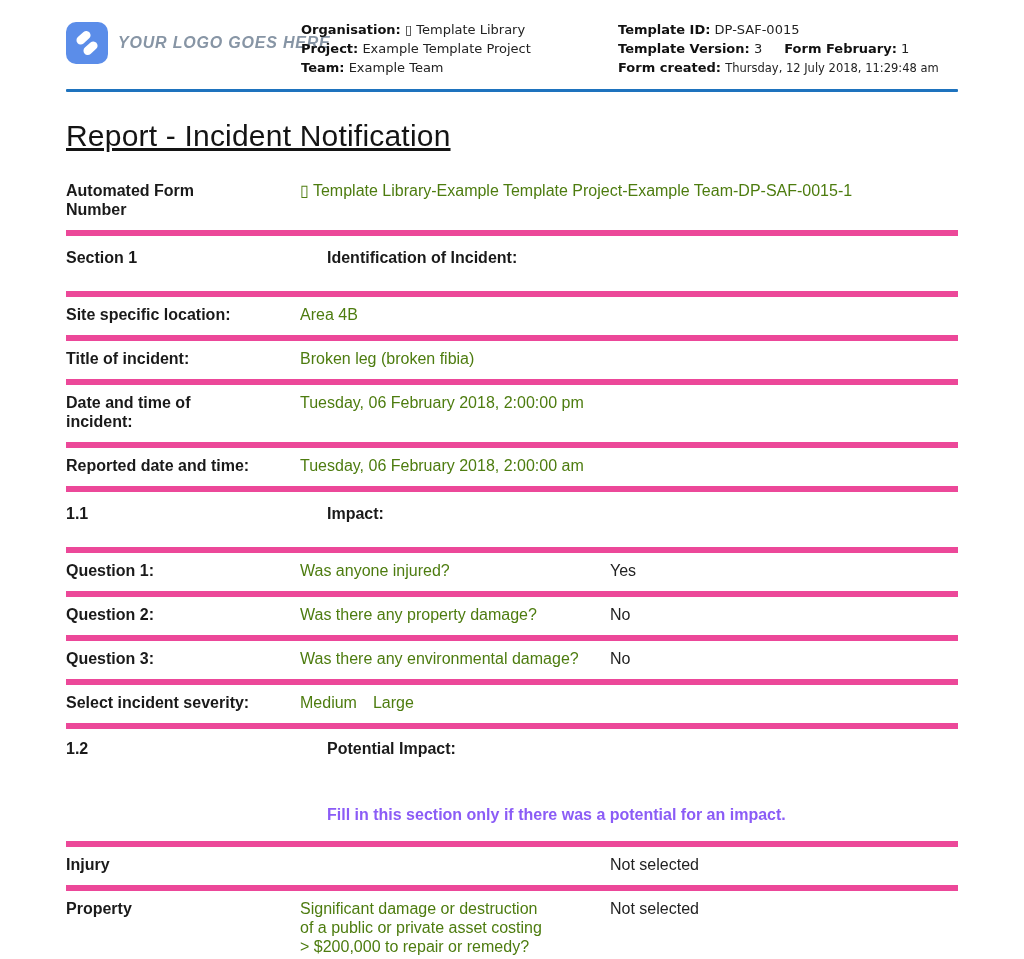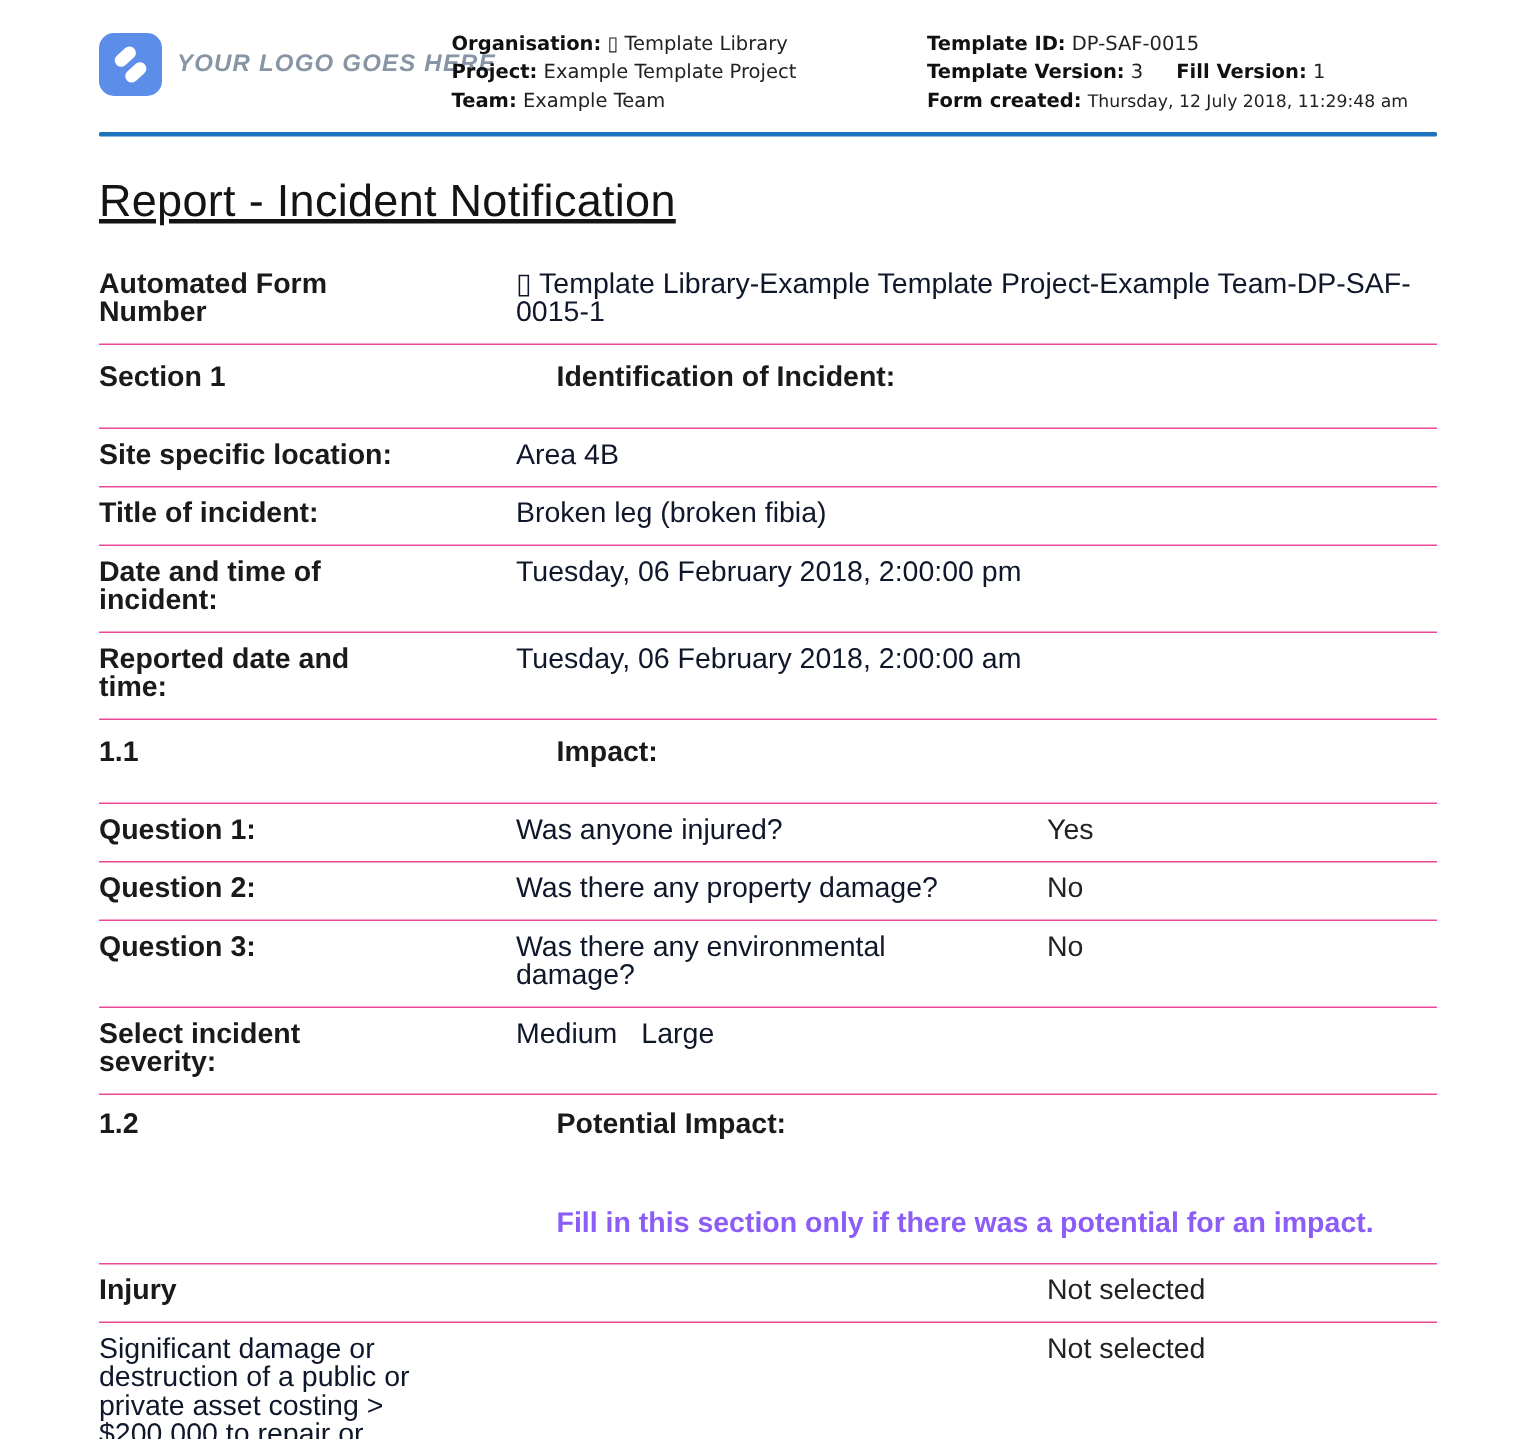--- a/index.html
+++ b/index.html
@@ -51,32 +51,31 @@
     margin: 27px 0 19px 0;
     text-decoration: underline;
   }
 
   
   .report-table { width: 100%; }
   .row {
     display: grid;
     grid-template-columns: 234px 310px 1fr;
     padding: 8px 0 11px 0;
-    border-bottom: 1px solid #ec4899;
-    font-size: 19px;
+    border-bottom: 6px solid #ec4899;
+    font-size: 16px;
     line-height: 19px;
-    gap: 44px;
   }
   .row .label {
     font-weight: 700;
     color: #1a1a1a;
     white-space: pre-line;
     padding-right: 18px;
   }
-  .row .value { color: #0f172a; }
+  .row .value { color: #4d7c0f; }
   .row .value.span2 { grid-column: 2 / 4; }
   .row .answer { color: #222; grid-column: 3 / 4; }
   .row.section { padding: 12px 0 24px 0; }
   .row.section .value { font-weight: 700; color: #1a1a1a; padding-left: 27px; }
   .row.wide { padding: 9px 0 11px 0; }
   .row.note-row { padding: 10px 0 17px 0; }
   .row.note-row .note { margin-top: 47px; font-weight: 700; color: #8b5cf6; }
   .row.desc .vtext { max-width: 252px; padding-right: 10px; }
   .severity-chip { margin-right: 16px; }
 </style>
@@ -100,21 +99,21 @@
     </div>
 
     <div class="meta-col">
       <div class="meta-line"><b>Organisation:</b> <span class="val">▯ Template Library</span></div>
       <div class="meta-line"><b>Project:</b> <span class="val">Example Template Project</span></div>
       <div class="meta-line"><b>Team:</b> <span class="val">Example Team</span></div>
     </div>
 
     <div class="meta-col">
       <div class="meta-line"><b>Template ID:</b> <span class="val">DP-SAF-0015</span></div>
-      <div class="meta-line"><b>Template Version:</b> <span class="val">3</span><b class="second-pair">Fill Version:</b> <span class="val">1</span></div>
+      <div class="meta-line"><b>Template Version:</b> <span class="val">3</span><b class="second-pair">Form February:</b> <span class="val">1</span></div>
       <div class="meta-line"><b>Form created:</b> <span class="val small">Thursday, 12 July 2018, 11:29:48 am</span></div>
     </div>
   </header>
 
   <div class="rule" style="background: rgb(30, 115, 190);"></div>
 
   <h1 class="page-title">Report - Incident Notification</h1>
 
   <main class="report-table" id="rows">
       <div class="row wide">
@@ -191,20 +190,21 @@
         <div class="cell value span2">
           <p class="vtext">Potential Impact:</p>
           <p class="note">Fill in this section only if there was a potential for an impact.</p>
         </div>
       </div>
       <div class="row desc">
         <div class="cell label">Injury</div>
         <div class="cell answer">Not selected</div>
       </div>
       <div class="row desc">
+        <div class="cell label">Property</div>
         <div class="cell value">
           <p class="vtext">Significant damage or destruction of a public or private asset costing &gt; $200,000 to repair or remedy?</p>
         </div>
         <div class="cell answer">Not selected</div>
       </div>
       <div class="row desc">
         <div class="cell label">Environment</div>
         <div class="cell value">
           <p class="vtext">Significant environmental damage within and/or beyond the operation requiring remedial action and authority intervention?</p>
         </div>

